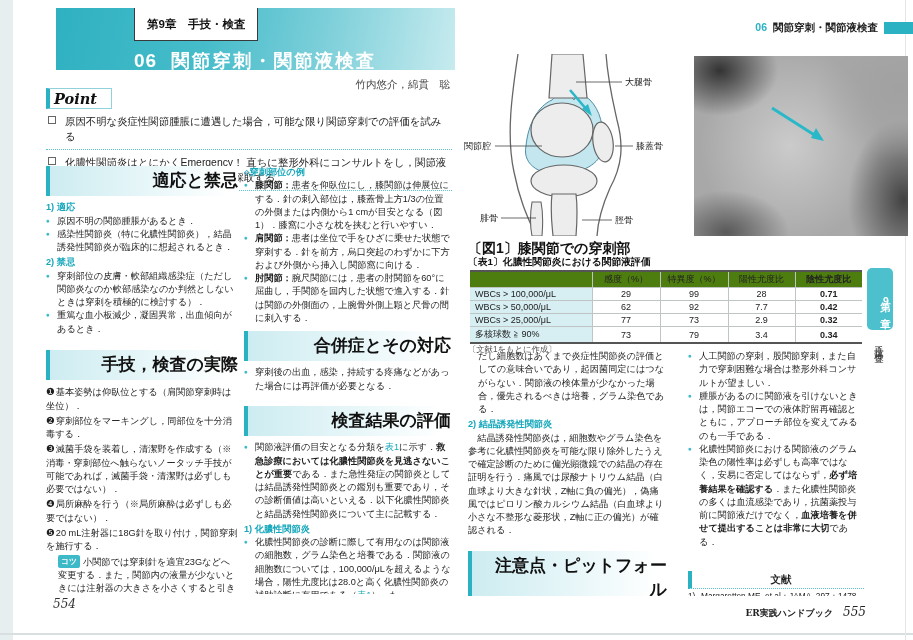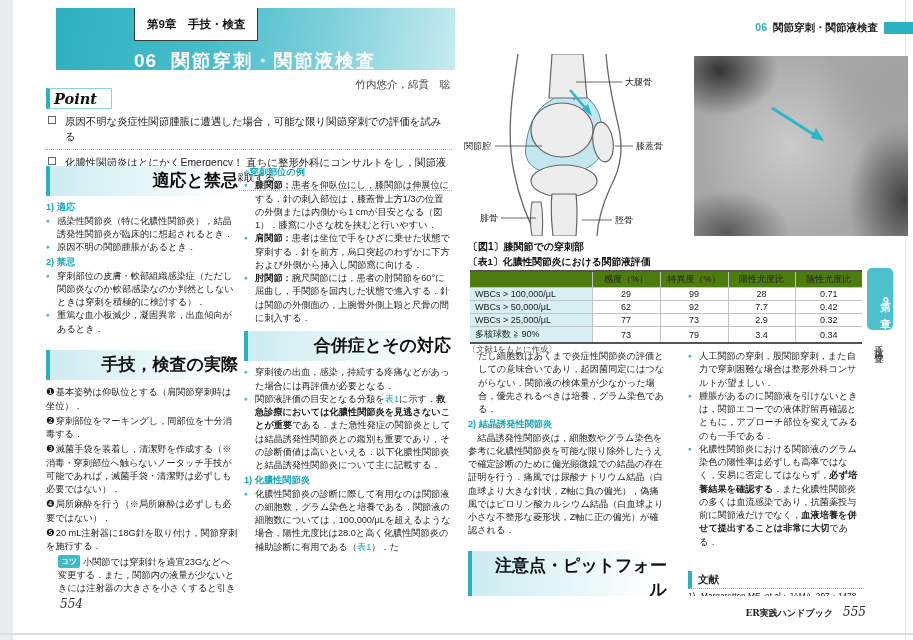--- a/index.html
+++ b/index.html
@@ -59,48 +59,48 @@
   #knee-figure { position:absolute; left:456px; top:54px; width:222px; height:182px; }
   #knee-photo { position:absolute; left:694px; top:56px; width:214px; height:180px;
     background:
       radial-gradient(ellipse 90px 70px at 12% 8%, rgba(45,45,45,.95), rgba(45,45,45,0) 65%),
       radial-gradient(ellipse 120px 100px at 96% 18%, rgba(160,160,160,.9), rgba(160,160,160,0) 70%),
       radial-gradient(ellipse 90px 130px at 98% 80%, rgba(55,55,55,.9), rgba(55,55,55,0) 62%),
       radial-gradient(ellipse 90px 60px at 15% 98%, rgba(75,75,75,.85), rgba(75,75,75,0) 70%),
       radial-gradient(ellipse 120px 130px at 45% 50%, #cbcbcb, #a8a8a8 75%),
       linear-gradient(135deg,#8e8e8e,#bdbdbd 50%,#7e7e7e);
   }
-  #fig-caption { position:absolute; left:468px; top:240px; font-size:10px; font-weight:bold; color:#111; }
+  #fig-caption { position:absolute; left:468px; top:240px; font-size:14px; font-weight:bold; color:#111; }
 
   #table-caption { position:absolute; left:468px; top:256px; font-size:9.8px; font-weight:bold; color:#111; }
   #fluid-table { position:absolute; left:470px; top:270px; width:392px; border-collapse:collapse;
     font-size:9px; color:#222; border-top:2px solid #555; border-bottom:2px solid #555; }
   #fluid-table th, #fluid-table td { border:1px solid #bfc4c5; height:13px; padding:1px 5px; text-align:center; }
   #fluid-table th { background:#4d7c0f; font-weight:normal; }
   #fluid-table td.rowlabel { background:#d7eef2; text-align:left; }
   #fluid-table th:first-child, #fluid-table td:first-child { border-left:none;margin-top:47px; }
-  #fluid-table th:last-child, #fluid-table td:last-child { border-right:none; }
+  #fluid-table th:last-child, #fluid-table td:last-child { border-right:none;font-weight:bold; }
   #table-footnote { position:absolute; left:468px; top:344px; font-size:8.3px; color:#555; }
 
   #side-tab { position:absolute; left:867px; top:268px; width:26px; height:62px; background:#4cc1cd;
     border-radius:5px; color:#fff; font-weight:bold; font-size:10.5px; text-align:center;
     writing-mode:vertical-rl; text-orientation:upright; letter-spacing:2px; padding-top:6px; }
   #side-tab-category { position:absolute; left:872px; top:338px; height:110px; color:#333; font-size:9.5px;
     writing-mode:vertical-rl; text-orientation:upright; letter-spacing:2px; }
 
   #rp-col1 { left:468px; top:350px; width:199px; height:246px; overflow:hidden; }
   #rp-col2 { left:688px; top:350px; width:176px; height:246px; overflow:hidden; }
 
   .ref-h { margin:8px 0 2px 0; padding:1px 0 1px 6px; font-size:10.5px; font-weight:bold;
-    border-left:4px solid #2ab2c2; border-bottom:1px dotted #5fc6d3; }
+    border-left:4px solid #2ab2c2; border-bottom:1px dotted #5fc6d3;text-align:center; }
   .ref-item { position:relative; padding-left:13px; font-size:8.3px; line-height:1.4; color:#222; margin-top:1px; }
   .ref-num { position:absolute; left:0; top:0; }
 
   
-  #footer-left { position:absolute; left:60px; top:597px; font-family:"DejaVu Serif",serif; font-style:italic;
+  #footer-left { position:absolute; left:53px; top:597px; font-family:"DejaVu Serif",serif; font-style:italic;
     font-size:12px; color:#333; }
   #footer-right { position:absolute; left:640px; top:602px; width:226px; text-align:right; color:#222; }
   #footer-book { font-family:"DejaVu Serif",serif; font-size:9px; font-weight:bold; }
   #footer-page { font-family:"DejaVu Serif",serif; font-style:italic; font-size:12px; margin-left:10px; }
 
   svg text { font-family:"Liberation Sans",sans-serif; }
 </style>
 </head>
 <body>
 
@@ -125,22 +125,22 @@
     </div>
     <div class="point-item">
       <span class="point-check"></span>
       <span>化膿性関節炎はとにかくEmergency！ 直ちに整形外科にコンサルトをし，関節液培養だけでなく血液培養も忘れずに採取する</span>
     </div>
   </div>
 
   <div class="col" id="lp-col1">
     <div class="sec-h first">適応と禁忌</div>
     <div class="sub-h">1) 適応</div>
+    <div class="bullet">原因不明の関節腫脹があるとき．</div>
     <div class="bullet">感染性関節炎（特に化膿性関節炎），結晶誘発性関節炎が臨床的に想起されるとき．</div>
-    <div class="bullet">原因不明の関節腫脹があるとき．</div>
     <div class="sub-h">2) 禁忌</div>
     <div class="bullet">穿刺部位の皮膚・軟部組織感染症（ただし関節炎なのか軟部感染なのか判然としないときは穿刺を積極的に検討する）．</div>
     <div class="bullet">重篤な血小板減少，凝固異常，出血傾向があるとき．</div>
 
     <div class="sec-h" style="margin-top:14px;">手技，検査の実際</div>
     <div class="step"><span class="step-num">❶</span><span>基本姿勢は仰臥位とする（肩関節穿刺時は坐位）．</span></div>
     <div class="step"><span class="step-num">❷</span><span>穿刺部位をマーキングし，同部位を十分消毒する．</span></div>
     <div class="step"><span class="step-num">❸</span><span>滅菌手袋を装着し，清潔野を作成する（※消毒・穿刺部位へ触らないノータッチ手技が可能であれば，滅菌手袋・清潔野は必ずしも必要ではない）．</span></div>
     <div class="step"><span class="step-num">❹</span><span>局所麻酔を行う（※局所麻酔は必ずしも必要ではない）．</span></div>
     <div class="step"><span class="step-num">❺</span><span>20 mL注射器に18G針を取り付け，関節穿刺を施行する．</span></div>
@@ -152,20 +152,21 @@
 
   <div class="col" id="lp-col2">
     <div class="sub-h" style="margin-top:0;font-family:Liberation Mono, monospace;">◇穿刺部位の例</div>
     <div class="bullet"><span class="lead-bold">膝関節：</span><span>患者を仰臥位にし，膝関節は伸展位にする．針の刺入部位は，膝蓋骨上方1/3の位置の外側または内側から1 cmが目安となる（図1）．膝窩に小さな枕を挟むと行いやすい．</span></div>
     <div class="bullet"><span class="lead-bold">肩関節：</span><span>患者は坐位で手をひざに乗せた状態で穿刺する．針を前方，烏口突起のわずかに下方および外側から挿入し関節窩に向ける．</span></div>
     <div class="bullet"><span class="lead-bold">肘関節：</span><span>腕尺関節には，患者の肘関節を60°に屈曲し，手関節を回内した状態で進入する．針は関節の外側面の，上腕骨外側上顆と尺骨の間に刺入する．</span></div>
 
     <div class="sec-h" style="">合併症とその対応</div>
     <div class="bullet">穿刺後の出血，感染，持続する疼痛などがあった場合には再評価が必要となる．</div>
 
+    <div class="sec-h" style="margin-top:13px;">検査結果の評価</div>
     <div class="bullet">
       <span>関節液評価の目安となる分類を</span><span class="teal-ref">表1</span><span>に示す．</span><span class="b">救急診療においては化膿性関節炎を見逃さないことが重要</span><span>である．また急性発症の関節炎としては結晶誘発性関節炎との鑑別も重要であり，その診断価値は高いといえる．以下化膿性関節炎と結晶誘発性関節炎について主に記載する．</span>
     </div>
     <div class="sub-h">1) 化膿性関節炎</div>
     <div class="bullet">
       <span>化膿性関節炎の診断に際して有用なのは関節液の細胞数，グラム染色と培養である．関節液の細胞数については，100,000/μLを超えるような場合，陽性尤度比は28.0と高く化膿性関節炎の補助診断に有用である（</span><span class="teal-ref">表1</span><span>）．た</span>
     </div>
   </div>
 
   <div id="running-header">

